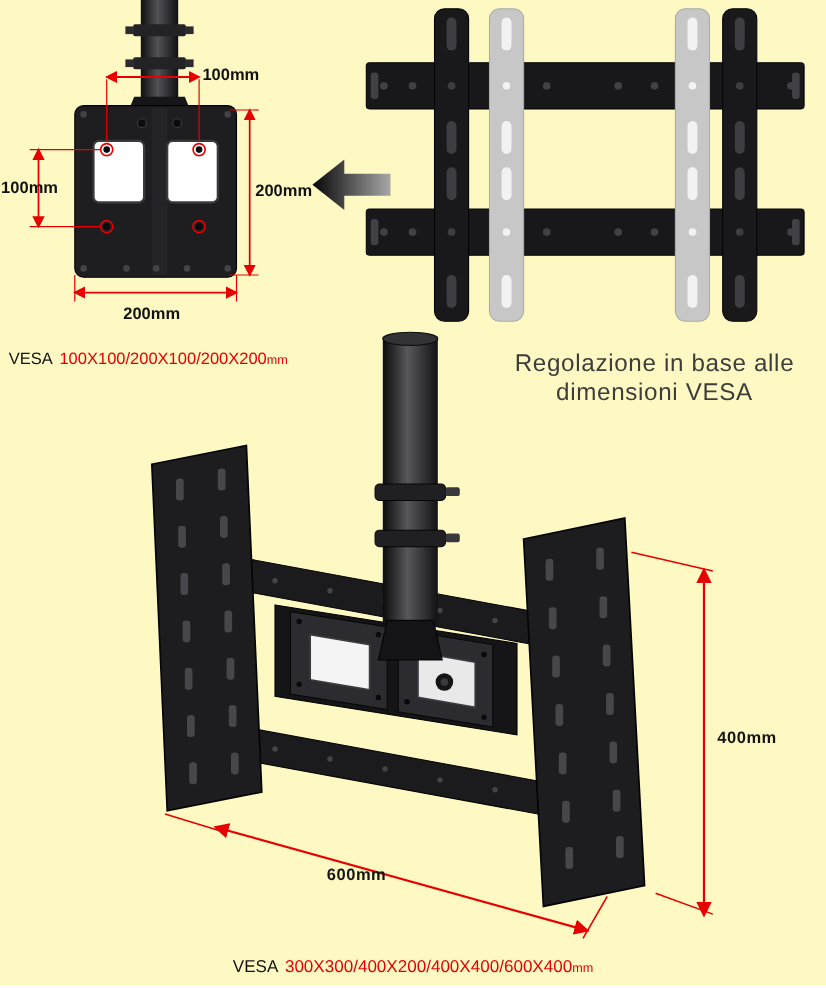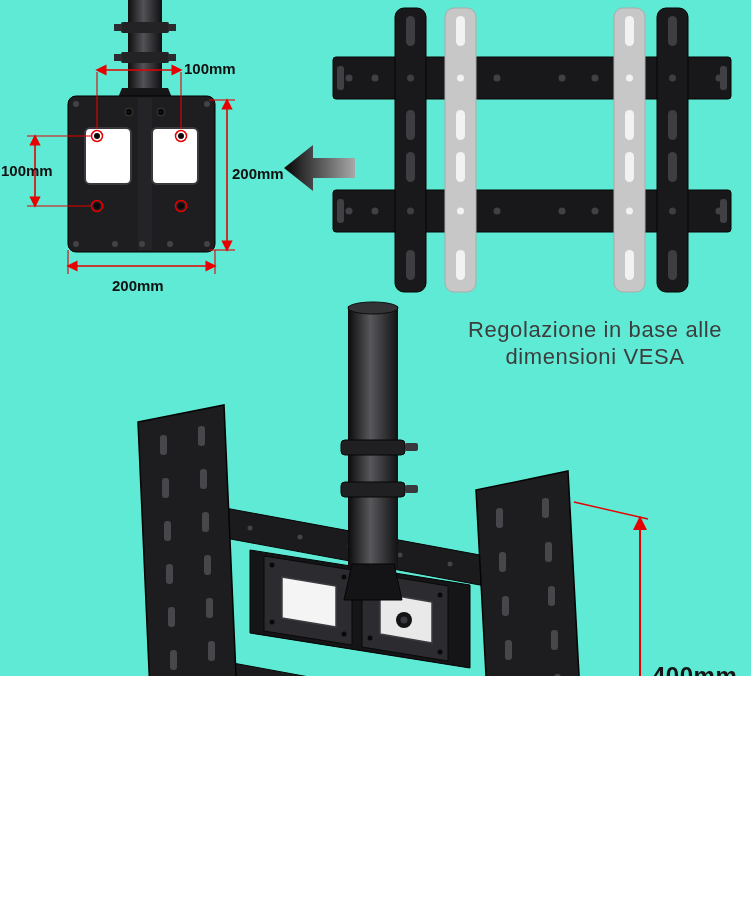--- a/index.html
+++ b/index.html
@@ -1,20 +1,20 @@
 <!DOCTYPE html>
 <html><head>
 <meta charset="utf-8">
 <style>
   * { margin:0; padding:0; box-sizing:border-box; }
   html,body { background:#ffffff; font-family:"Liberation Sans", sans-serif; }
-  .canvas { position:relative; width:751px; height:676px; background:#5eead4; overflow:hidden; }
+  .canvas { position:relative; width:751px; height:896px; background:#fef9c3; overflow:hidden; }
   .abs { position:absolute; }
   .dim-label { position:absolute; font-size:15px; font-weight:bold; color:#111; white-space:nowrap; }
-  .big-dim { position:absolute; font-size:24px; font-weight:600; color:#141414; letter-spacing:.5px; white-space:nowrap;text-align:right; }
+  .big-dim { position:absolute; font-size:15px; font-weight:600; color:#141414; letter-spacing:.5px; white-space:nowrap;text-align:right; }
   .caption { position:absolute; left:425px; top:316px; width:340px; text-align:center;
              font-size:22px; color:#3d3d3d; line-height:27px; letter-spacing:.6px; }
   .vesa-line { position:absolute; font-size:15px; font-weight:500; color:#111; white-space:nowrap; }
   .vesa-line .vl { margin-right:6px; color:#111; }
   .vesa-line .sizes { color:#e60000; }
   .vesa-line .unit { font-size:11.5px; color:#e60000; }
   .vesa-large { left:0; top:871px; width:751px; text-align:center; font-size:15.5px; }
 </style>
 </head>
 <body>
@@ -171,20 +171,23 @@
           <circle cx="345.5" cy="209" r="3.5"></circle>
         </g>
     </g>
   </svg>
 
   <div class="caption">
     <div>Regolazione in base alle</div>
     <div>dimensioni VESA</div>
   </div>
 
+  <div class="vesa-line" style="left:8px;top:318px">
+    <span class="vl">VESA</span><span class="sizes">100X100/200X100/200X200</span><span class="sizes unit">mm</span>
+  </div>
 
   <svg class="abs" style="left:0;top:300px" width="751" height="570" viewBox="0 0 751 570">
     <defs>
       <linearGradient id="poleB" x1="0" y1="0" x2="1" y2="0">
         <stop offset="0" stop-color="#0b0b0b"></stop>
           <stop offset="0.45" stop-color="#58585c"></stop>
           <stop offset="1" stop-color="#121214"></stop>
       </linearGradient>
       <marker id="arrB" viewBox="0 0 10 10" refX="8.5" refY="5" markerWidth="7" markerHeight="7" orient="auto-start-reverse">
         <path d="M0 0 L10 5 L0 10 Z" fill="#e60000"></path>
@@ -292,14 +295,17 @@
       <line x1="596" y1="512" x2="648" y2="531" stroke-width="1.4"></line>
       <line x1="196" y1="452" x2="534" y2="546" marker-start="url(#arrB)" marker-end="url(#arrB)"></line>
       <line x1="150" y1="440" x2="202" y2="456" stroke-width="1.4"></line>
       <line x1="552" y1="515" x2="530" y2="553" stroke-width="1.4"></line>
     </g>
   </svg>
 
   <span class="big-dim" style="left:652px;top:662px">400mm</span>
   <span class="big-dim" style="left:297px;top:787px">600mm</span>
 
+  <div class="vesa-line vesa-large">
+    <span class="vl">VESA</span><span class="sizes">300X300/400X200/400X400/600X400</span><span class="sizes unit">mm</span>
+  </div>
 
 </div>
 
 </body></html>

